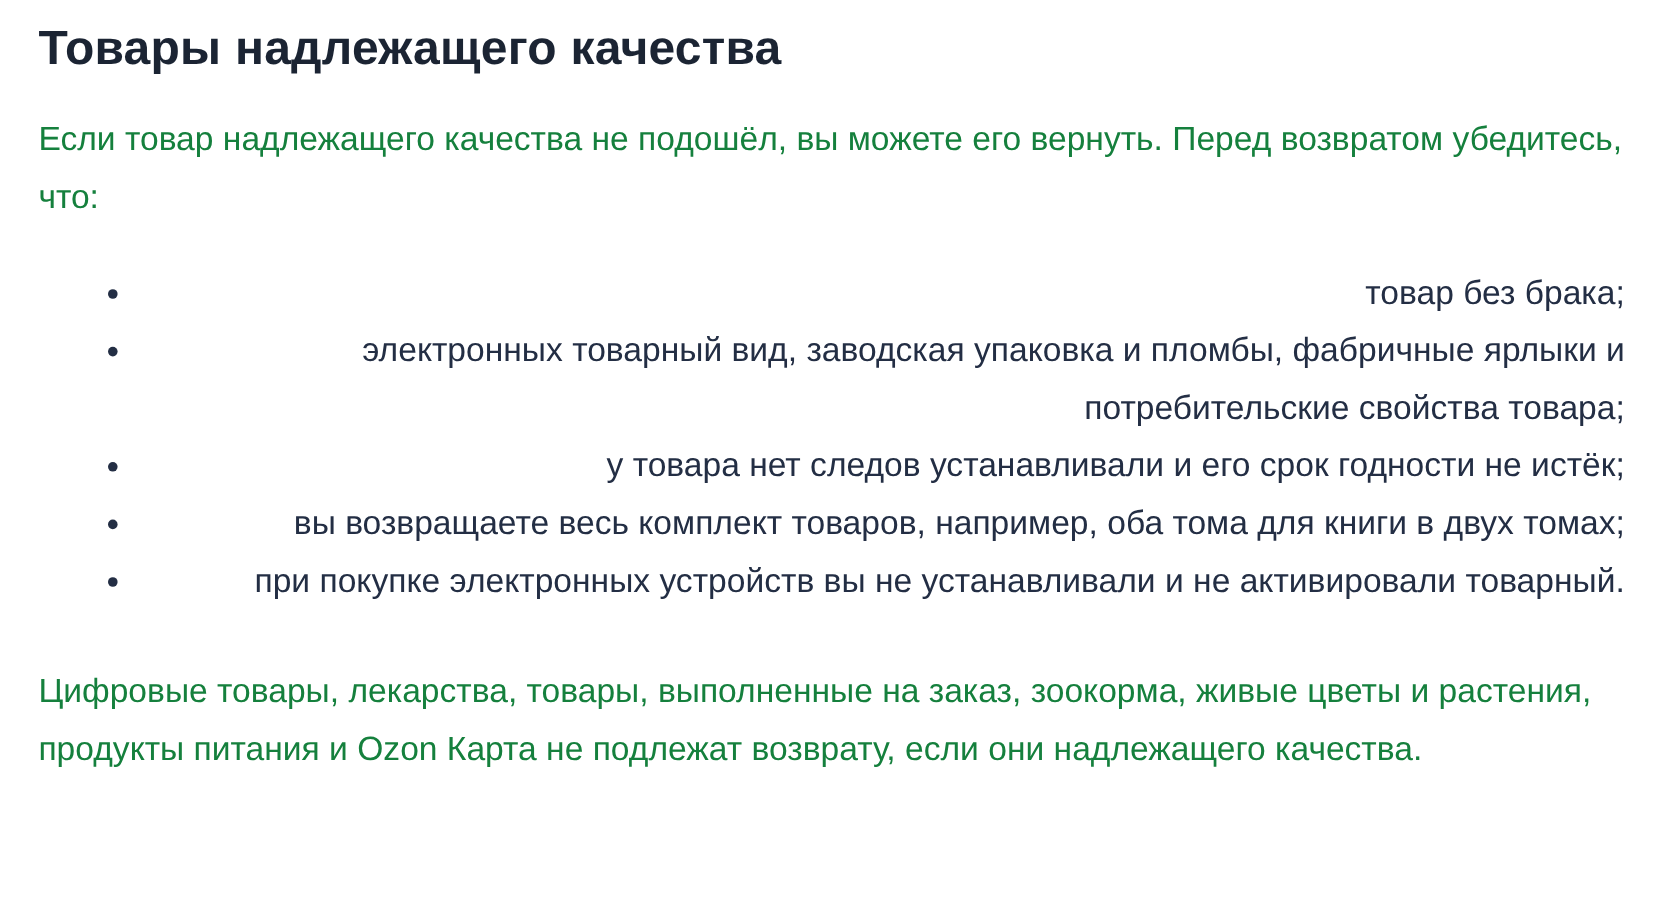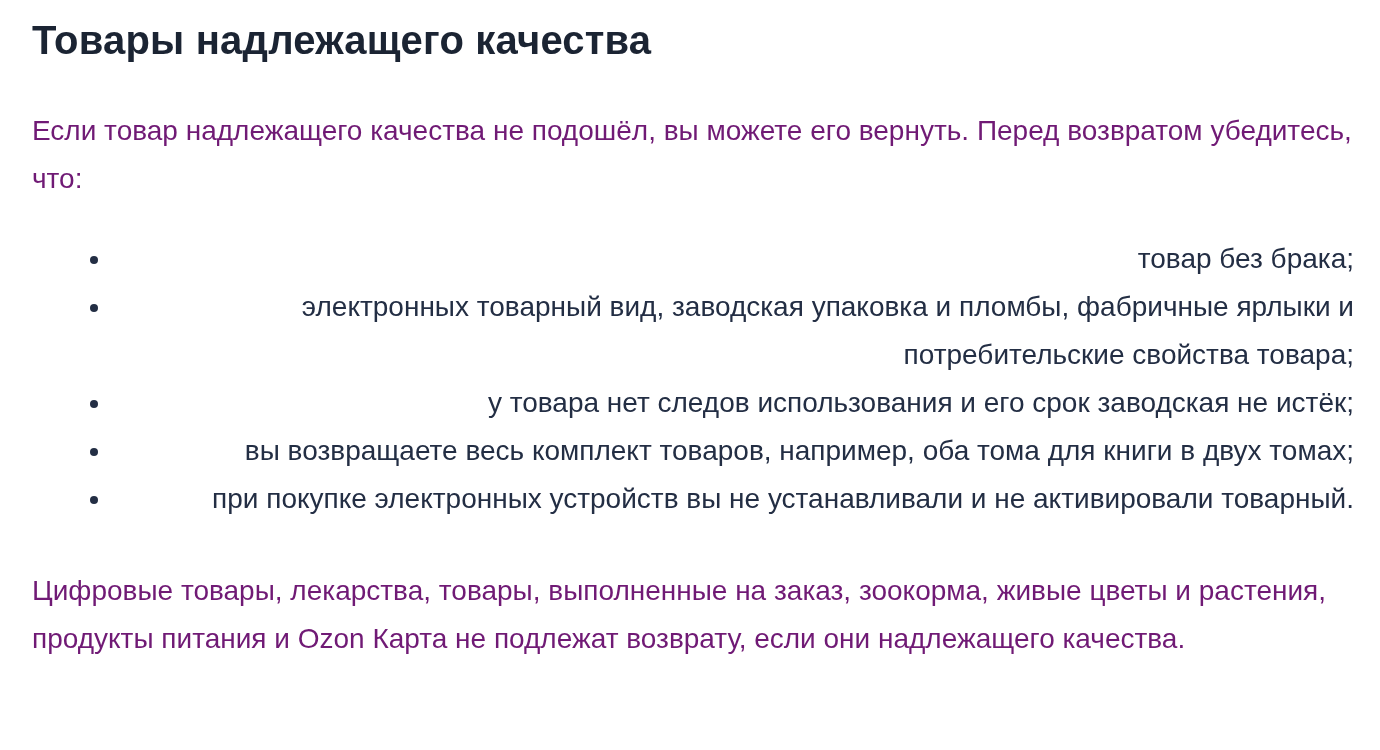--- a/index.html
+++ b/index.html
@@ -14,29 +14,29 @@
     height: 750px;
     overflow: hidden;
     padding: 4px 26px 0 32px;
     color: #232e44;
   }
   h1.page-title {
     font-size: 40px;
     line-height: 48px;
     font-weight: 700;
     color: #1b2433;
-    margin: 12px 0 43px 0;
+    margin: 12px 0 28px 0;
     letter-spacing: 0.2px;
   }
   p.body-text {
     font-size: 28px;
     line-height: 48px;
     font-weight: 400;
     margin: 0;
-    color: #701a75;
+    color: #15803d;
   }
   p.intro-text { margin-bottom: 32px; }
   ul.conditions-list {
     margin: 32px 0 32px 0;
     padding-left: 81px;
     font-size: 28px;
     line-height: 48px;
     color: #232e44;
   }
   ul.conditions-list li { padding-left: 2px; text-align: right; }
@@ -48,20 +48,20 @@
 
 <div class="page">
 
   <h1 class="page-title">Товары надлежащего качества</h1>
 
   <p class="body-text intro-text">Если товар надлежащего качества не подошёл, вы можете его вернуть. Перед возвратом убедитесь, что:</p>
 
   <ul class="conditions-list">
     <li>товар без брака;</li>
     <li>электронных товарный вид, заводская упаковка и пломбы, фабричные ярлыки и потребительские свойства товара;</li>
-    <li>у товара нет следов использования и его срок заводская не истёк;</li>
+    <li>у товара нет следов устанавливали и его срок годности не истёк;</li>
     <li>вы возвращаете весь комплект товаров, например, оба тома для книги в двух томах;</li>
     <li>при покупке электронных устройств вы не устанавливали и не активировали товарный.</li>
   </ul>
 
   <p class="body-text note-text">Цифровые товары, лекарства, товары, выполненные на заказ, зоокорма, живые цветы и растения, продукты питания и Ozon Карта не подлежат возврату, если они надлежащего качества.</p>
 
 </div>
 
 </body></html>

